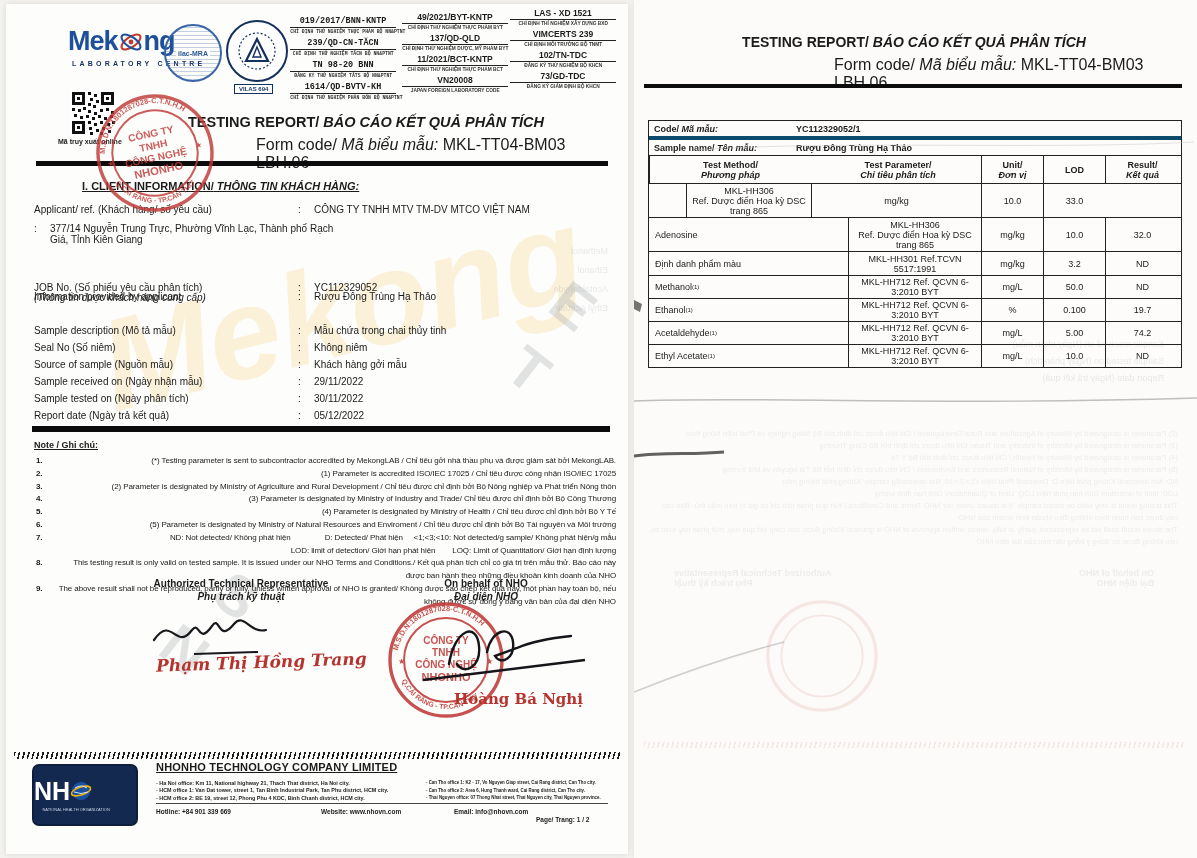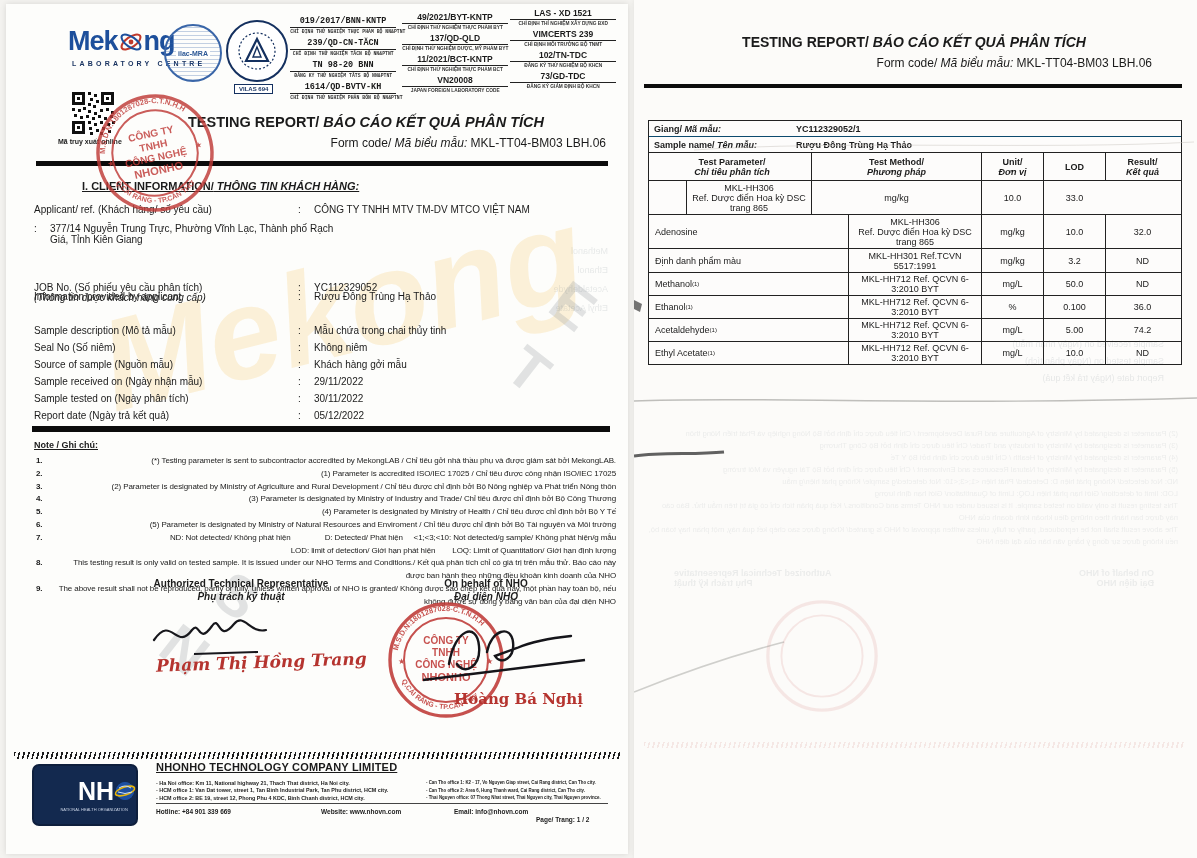--- a/index.html
+++ b/index.html
@@ -24,21 +24,21 @@
   
   .acc-col{width:106px;}
   .acc-entry{margin-bottom:3px;text-align:center;}
   .acc-code{font-size:8.5px;font-weight:bold;border-bottom:1.5px solid #222;padding-bottom:1px;white-space:nowrap;}
   .acc-cap{font-size:6px;font-weight:bold;color:#333;transform:scale(.8,.9);transform-origin:center top;width:125%;margin-left:-12.5%;white-space:nowrap;}
   
   .qrwrap{left:64px;top:86px;}
   .qrcap{left:52px;top:134px;font-size:7px;font-weight:bold;}
   
   .title1{left:120px;top:110px;width:480px;font-size:14.5px;font-weight:bold;text-align:center;white-space:nowrap;}
-  .formline{top:132px;font-size:12px;text-align:right;}
+  .formline{top:132px;font-size:16px;text-align:left;}
   .p1form{left:250px;width:350px;}
   .bar{background:#0c0c0c;}
   .sechead{font-size:11px;font-weight:bold;text-decoration:underline;white-space:nowrap;}
   .frow{left:28px;font-size:10px;display:flex;}
   .flabel{width:264px;flex:none;}
   .fcolon{width:16px;flex:none;}
   .fvalue{width:300px;}
   
   .ntitle{left:28px;top:436px;font-size:9px;font-weight:bold;text-decoration:underline;}
   .notes{left:30px;top:451px;width:580px;font-size:8px;line-height:12.8px;letter-spacing:-.1px;}
@@ -47,32 +47,32 @@
   .n-text{flex:1;white-space:pre-wrap;text-align:right;}
   
   .sigheadE{font-size:10px;font-weight:bold;text-align:center;}
   .sigheadV{font-size:10px;font-weight:bold;font-style:italic;text-align:center;}
   .redname{color:#b5342f;font-family:"DejaVu Serif",serif;font-weight:bold;}
   
   .rstamp text{font-family:"Liberation Sans",sans-serif;}
   
   .chev{left:8px;top:748px;width:606px;height:7px;background:repeating-linear-gradient(105deg,#1c1c1c 0 1.6px,transparent 1.6px 4.6px);}
   .nhologo{left:26px;top:760px;width:102px;height:58px;background:#13294f;border:2px solid #0e1f3d;border-radius:7px;
-           display:flex;flex-direction:column;align-items:flex-end;justify-content:center;}
+           display:flex;flex-direction:column;align-items:flex-start;justify-content:center;}
   .nhotext{color:#fff;font-size:25px;font-weight:bold;letter-spacing:0;display:flex;align-items:center;line-height:1;}
   .nhosub{color:#c8d2e4;font-size:5px;transform:scale(.8);white-space:nowrap;margin-top:2px;}
   .company{left:150px;top:757px;font-size:11px;font-weight:bold;text-decoration:underline;letter-spacing:.2px;}
   .off{font-size:6px;font-weight:bold;line-height:8px;white-space:nowrap;}
   .offL{left:150px;top:775px;transform:scale(.9,.95);transform-origin:left top;}
   .offR{left:420px;top:775px;transform:scale(.73,.9);transform-origin:left top;}
   .fdivider{left:150px;top:799px;width:452px;border-top:1px solid #444;}
   .fbot{font-size:6.5px;font-weight:bold;white-space:nowrap;}
   
   .tbl{left:14px;top:120px;width:532px;border:1.6px solid #222;font-size:9px;background:rgba(255,255,255,.4);}
-  .t-line{display:flex;border-top:1px solid #0c4a6e;min-height:15px;align-items:center;}
+  .t-line{display:flex;border-top:4px solid #0c4a6e;min-height:15px;align-items:center;}
   .t-line.first{border-top:none;}
   .t-lab{width:142px;flex:none;font-weight:bold;padding-left:5px;}
   .t-val{font-weight:bold;}
   .t-row{display:grid;grid-template-columns:162px 170px 62px 62px 74px;border-top:1px solid #222;}
   .t-cell{border-left:1px solid #222;display:flex;align-items:center;justify-content:center;text-align:center;padding:1px 2px;}
   .t-cell.nb{border-left:none;justify-content:flex-start;text-align:left;padding-left:6px;}
   .t-head .t-cell{flex-direction:column;font-weight:bold;justify-content:center;}
   .pre{white-space:pre-line;margin-left:37px;}
   .sup{font-size:6px;vertical-align:super;line-height:1;}
   
@@ -426,35 +426,35 @@
     <div class="abs" style="left:10px;top:34px;width:540px;text-align:center;font-size:14px;font-weight:bold;white-space:nowrap;">
       <span>TESTING REPORT/</span><span class="vi"> BÁO CÁO KẾT QUẢ PHÂN TÍCH</span>
     </div>
     <div class="abs formline" style="left:200px;top:56px;width:318px;">
       <span>Form code/</span><span class="vi"> Mã biểu mẫu: </span><span>MKL-TT04-BM03 LBH.06</span>
     </div>
     <div class="abs bar" style="left:10px;top:84px;width:538px;height:4px;"></div>
 
     <div class="abs tbl">
       <div class="t-line first">
-        <span class="t-lab"><span>Giang/</span><span class="vi"> Mã mẫu:</span></span>
+        <span class="t-lab"><span>Code/</span><span class="vi"> Mã mẫu:</span></span>
         <span class="t-val">YC112329052/1</span>
       </div>
       <div class="t-line">
         <span class="t-lab"><span>Sample name/</span><span class="vi"> Tên mẫu:</span></span>
         <span class="t-val">Rượu Đông Trùng Hạ Thảo</span>
       </div>
       <div class="t-row t-head" style="min-height:27px;">
+        <div class="t-cell">
+            <span>Test Method/</span>
+            <span class="vi">Phương pháp</span>
+          </div>
         <div class="t-cell nb" style="justify-content:center;text-align:center;flex-direction:column;">
             <span>Test Parameter/</span>
             <span class="vi">Chỉ tiêu phân tích</span>
-          </div>
-        <div class="t-cell">
-            <span>Test Method/</span>
-            <span class="vi">Phương pháp</span>
           </div>
         <div class="t-cell">
             <span>Unit/</span>
             <span class="vi">Đơn vị</span>
           </div>
         <div class="t-cell">
             <span>LOD</span>
           </div>
         <div class="t-cell">
             <span>Result/</span>
@@ -506,21 +506,21 @@
       </div>
       <div class="t-row" style="min-height:22px;">
         <div class="t-cell nb">
             <span>Ethanol</span>
             <span class="sup">(1)</span>
           </div>
         <div class="t-cell pre">MKL-HH712 Ref. QCVN 6-
 3:2010 BYT</div>
         <div class="t-cell">%</div>
         <div class="t-cell">0.100</div>
-        <div class="t-cell">36.0</div>
+        <div class="t-cell">19.7</div>
       </div>
       <div class="t-row" style="min-height:22px;">
         <div class="t-cell nb">
             <span>Acetaldehyde</span>
             <span class="sup">(1)</span>
           </div>
         <div class="t-cell pre">MKL-HH712 Ref. QCVN 6-
 3:2010 BYT</div>
         <div class="t-cell">mg/L</div>
         <div class="t-cell">5.00</div>

